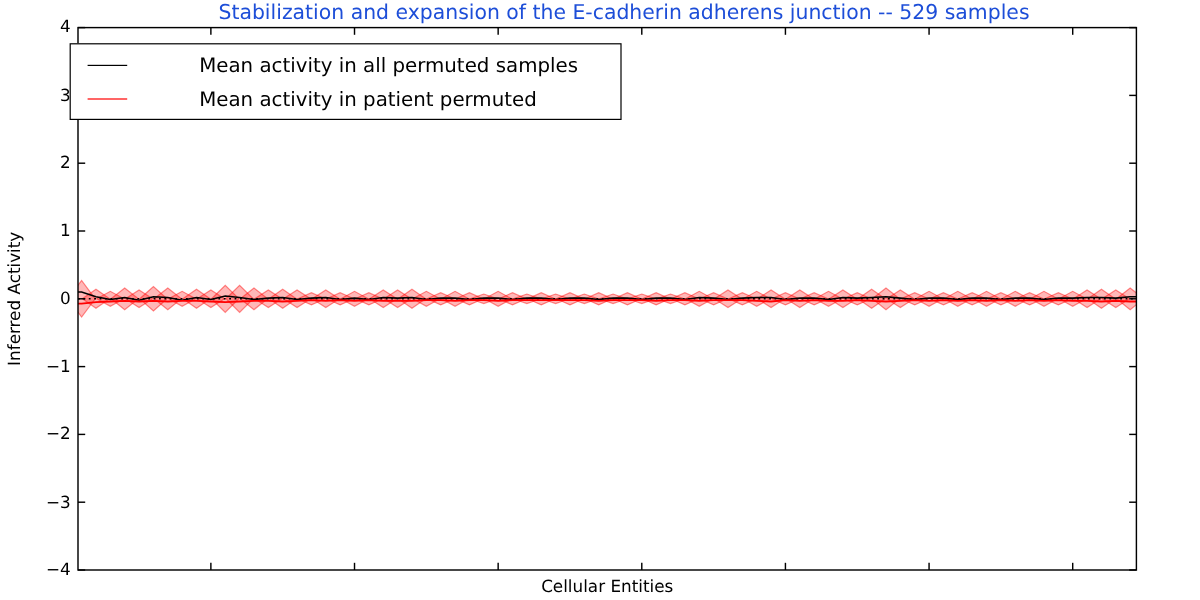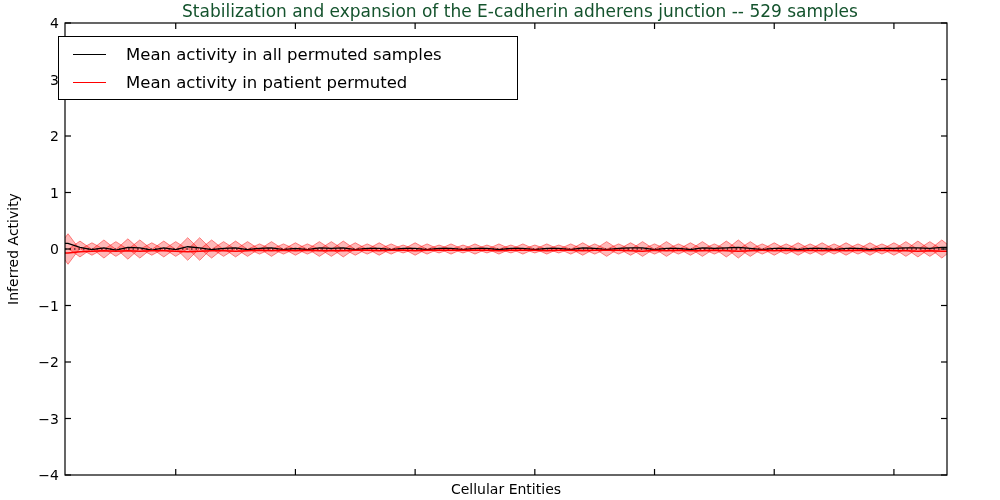--- a/index.html
+++ b/index.html
@@ -2,21 +2,21 @@
 <html><head>
 <meta charset="utf-8">
 <style>
   html,body{margin:0;padding:0;background:#ffffff;}
   .figure{
     position:relative;width:1000px;height:500px;background:#ffffff;
     font-family:"DejaVu Sans","Liberation Sans",sans-serif;overflow:hidden;
   }
   .title{
     position:absolute;left:40px;top:1px;width:960px;text-align:center;
-    font-size:17px;color:#14532d;z-index:1;white-space:nowrap;
+    font-size:17px;color:#1d4ed8;z-index:1;white-space:nowrap;
   }
   .ylabel{
     position:absolute;left:-57px;top:241px;width:140px;text-align:center;
     transform:rotate(-90deg);font-size:14px;color:#000;z-index:2;
   }
   .xlabel{
     position:absolute;left:6px;top:481px;width:1000px;text-align:center;
     font-size:14px;color:#000;z-index:2;
   }
   #plot-svg{position:absolute;left:0;top:0;z-index:3;pointer-events:none;}
@@ -25,21 +25,21 @@
     position:absolute;width:40px;text-align:right;font-size:14px;color:#000;
     line-height:14px;
   }
   #x-tick-labels{position:absolute;left:0;top:0;z-index:2;}
   .legend{
     position:absolute;left:58px;top:36px;width:460px;height:64px;
     background:#ffffff;border:1.5px solid #000;z-index:5;box-sizing:border-box;
     display:flex;flex-direction:column;justify-content:space-around;
     padding:3px 0;
   }
-  .legend-row{display:flex;align-items:center;}
+  .legend-row{display:flex;align-items:center;gap:40px;}
   .legend-swatch{width:33px;height:0;border-top-width:1.6px;border-top-style:solid;margin-left:14px;flex:none;}
   .legend-text{margin-left:20px;font-size:16.5px;color:#000;white-space:nowrap;}
 </style>
 </head>
 <body>
 
 <div class="figure">
   <div class="title">Stabilization and expansion of the E-cadherin adherens junction -- 529 samples</div>
   <div class="ylabel">Inferred Activity</div>
   <div class="xlabel">Cellular Entities</div>

